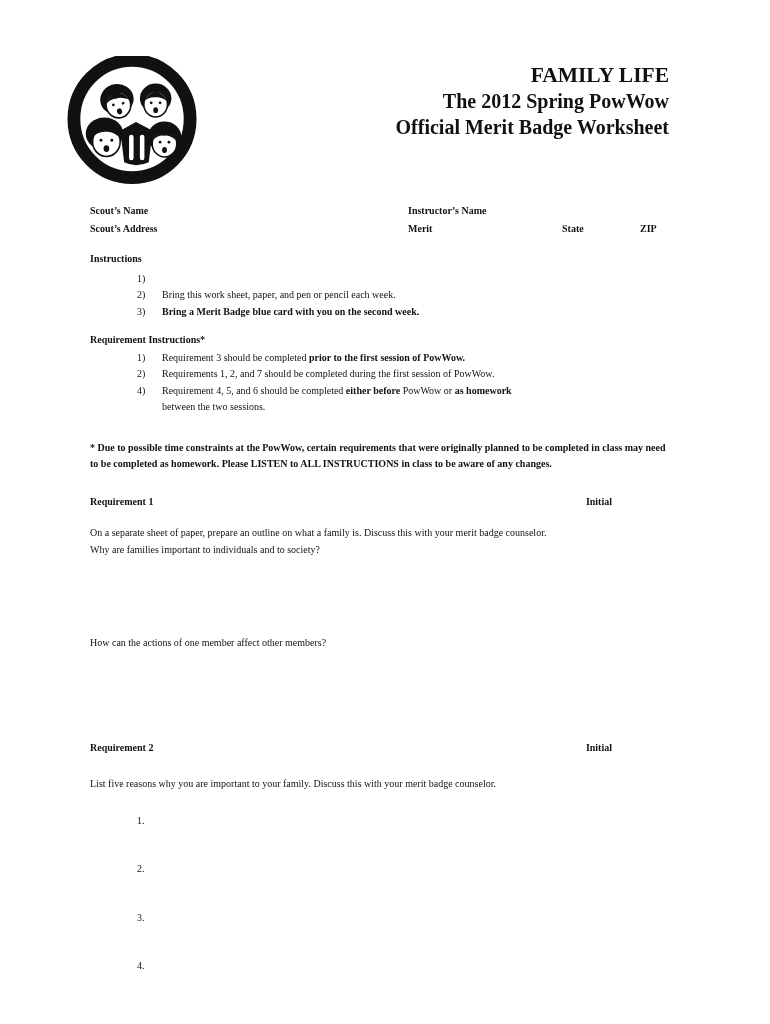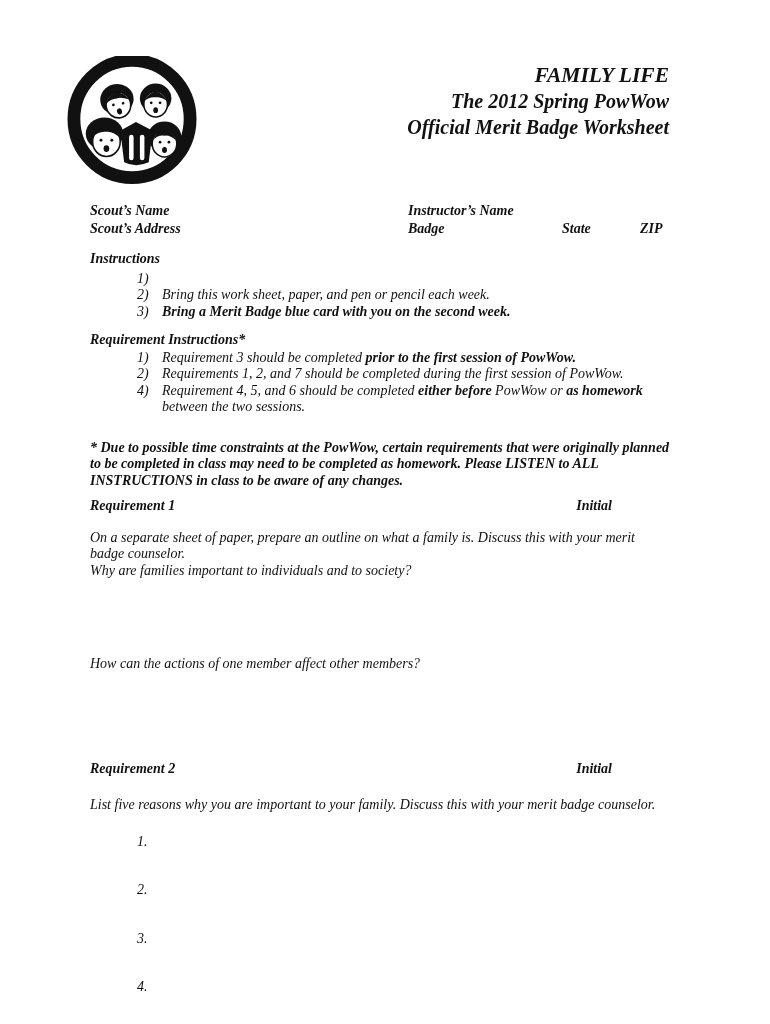--- a/index.html
+++ b/index.html
@@ -11,21 +11,20 @@
     width: 770px;
     height: 1024px;
     font-family: "Liberation Serif", "DejaVu Serif", serif;
     color: #111111;
     overflow: hidden;
   }
   .page {
     width: 737px;
     height: 1024px;
     position: relative;
-    font-style: italic;
   }
   .content {
     padding-left: 90px;
     padding-right: 68px;
   }
 
   
   .header {
     display: flex;
     align-items: flex-start;
@@ -48,21 +47,21 @@
     font-size: 21.5px;
     font-weight: bold;
   }
   .title-line2, .title-line3 {
     font-size: 20px;
     font-weight: bold;
   }
 
   
   .t {
-    font-size: 14px;
+    font-size: 10px;
     line-height: 16.5px;
   }
   .b { font-weight: bold; }
   .u { text-decoration: underline; }
 
   
   .form-row {
     display: grid;
     grid-template-columns: 318px 154px 78px auto;
     font-weight: bold;
@@ -87,21 +86,21 @@
 
   .note {
     font-weight: bold;
     margin-top: 24px;
     width: 580px;
   }
 
   .req-heading-row {
     display: flex;
     font-weight: bold;
-    margin-top: 9px;
+    margin-top: 21px;
   }
   .initial-label {
     margin-left: auto;
     margin-right: 57px;
   }
   .req-body {
     margin-top: 15px;
     width: 580px;
   }
   .q2 { margin-top: 77px; }
@@ -171,21 +170,21 @@
   </div>
 
   <div class="content">
 
     <div class="t form-row form-row-1">
       <span>Scout’s Name</span>
       <span style="grid-column: 2 / 5;">Instructor’s Name</span>
     </div>
     <div class="t form-row form-row-2">
       <span>Scout’s Address</span>
-      <span>Badge</span>
+      <span>Merit</span>
       <span>State</span>
       <span>ZIP</span>
     </div>
 
     <div class="t section-heading">Instructions</div>
     <div class="olist">
       <div class="t olist-row">
         <span class="olist-num">1)</span>
       </div>
       <div class="t olist-row">

